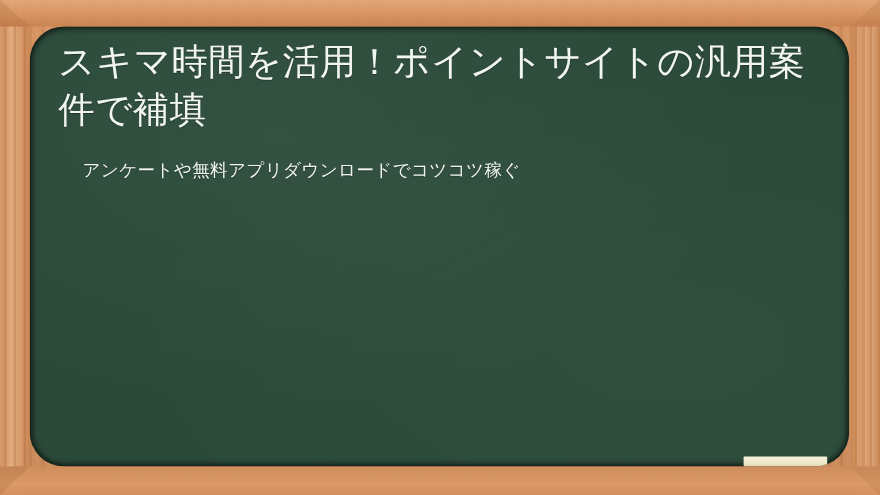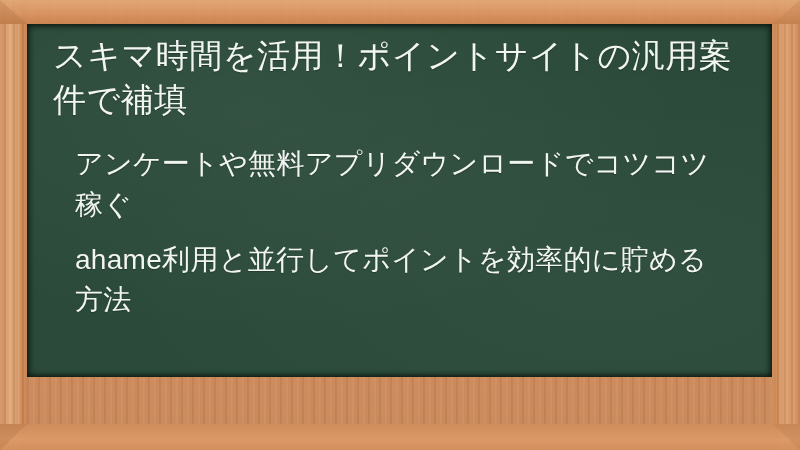--- a/index.html
+++ b/index.html
@@ -81,31 +81,32 @@
       ),
       linear-gradient(90deg,#c8834f,#dda06f 45%,#d08f5e 100%);
   }
 
   
   .board {
     position: absolute;
     left: 27px;
     top: 24px;
     width: 745px;
-    height: 353px;
+    height: 400px;
     background:
       radial-gradient(ellipse at 30% 25%, rgba(255,255,255,0.045), rgba(0,0,0,0) 60%),
       radial-gradient(ellipse at 78% 72%, rgba(255,255,255,0.03), rgba(0,0,0,0) 62%),
       #2b4a39;
     box-shadow:
       inset 0 2px 6px rgba(0,0,0,0.45),
       inset 0 -2px 5px rgba(0,0,0,0.35),
       inset 3px 0 6px rgba(0,0,0,0.30),
       inset -3px 0 6px rgba(0,0,0,0.30);
     overflow: hidden;
+    border-radius: 31px;
   }
   .board-inner {
     position: absolute;
     inset: 0;
     padding: 6px 22px 0 22px;
     box-sizing: border-box;
   }
 
   .board-title {
     color: #f2f6f3;
@@ -118,21 +119,21 @@
     text-shadow: 0 1px 1px rgba(0,0,0,0.28);
   }
 
   .board-list {
     margin: 22px 0 0 0;
     padding: 0 0 0 26px;
     list-style: none;
   }
   .board-list li {
     color: #f1f5f2;
-    font-size: 28px;
+    font-size: 16px;
     line-height: 1.45;
     letter-spacing: 0.3px;
     margin-bottom: 14px;
     max-width: 660px;
     text-shadow: 0 1px 1px rgba(0,0,0,0.25);
   }
 
   
   .chalk-stick {
     position: absolute;
@@ -160,21 +161,20 @@
     <div class="miter br"></div>
   </div>
 
   <div class="board">
     <div class="board-inner">
 
       <h1 class="board-title">スキマ時間を活用！ポイントサイトの汎用案件で補填</h1>
 
       <ul class="board-list">
         <li>アンケートや無料アプリダウンロードでコツコツ稼ぐ</li>
-        <li>ahame利用と並行してポイントを効率的に貯める方法</li>
       </ul>
 
     </div>
 
     <div class="chalk-stick"></div>
   </div>
 
 </div>
 
 </body></html>

